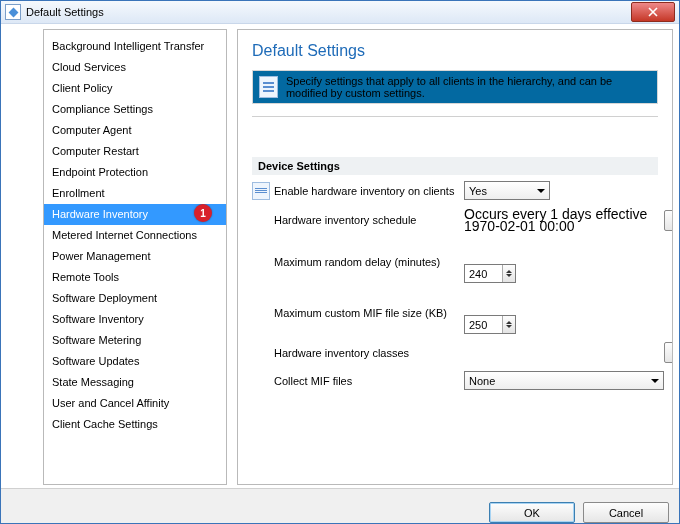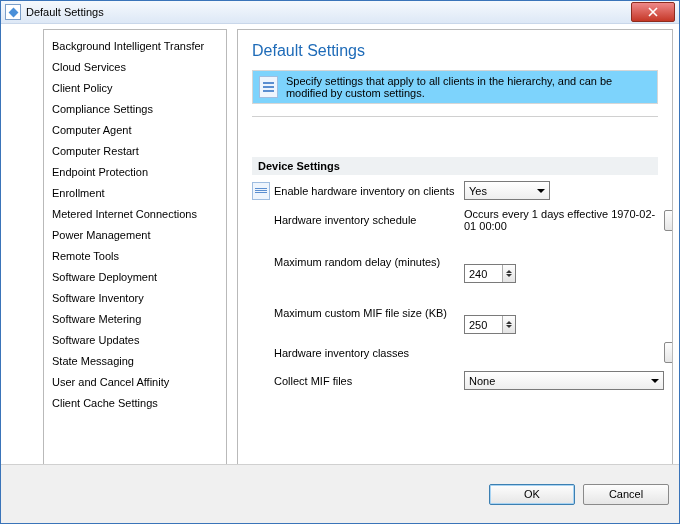--- a/index.html
+++ b/index.html
@@ -10,39 +10,39 @@
   .title-text { flex:1; color:#000; }
   .close-btn { width:42px; height:18px; background:linear-gradient(#e88,#c53727); border:1px solid #8d2b1e; border-radius:2px; display:flex; align-items:center; justify-content:center; color:#fff; font-weight:bold; font-size:11px; }
   .close-btn svg { width:10px; height:10px; }
   .body { position:absolute; left:6px; right:6px; top:28px; bottom:38px; display:flex; gap:10px;padding-left:36px; }
   .sidebar { width:184px; border:1px solid #b9b9b9; background:#fff; box-sizing:border-box; padding:6px 0; }
   .side-item { padding:2px 8px; line-height:17px; cursor:default; white-space:nowrap; overflow:hidden; position:relative; }
   .side-item.selected { background:#3399ff; color:#fff; }
   .marker { position:absolute; width:18px; height:18px; border-radius:9px; background:#d8202b; color:#fff; font-size:10px; font-weight:bold; display:flex; align-items:center; justify-content:center; box-shadow:0 0 2px rgba(0,0,0,.4); }
   .content { flex:1; border:1px solid #b9b9b9; box-sizing:border-box; padding:10px 14px; overflow:hidden; position:relative; }
   h1.page-title { color:#1e6bb8; font-weight:normal; font-size:16px; margin:2px 0 10px; }
-  .desc-row { display:flex; align-items:center; border:1px solid #d6d6d6; background:#7dd3fc; padding:4px 6px; margin-bottom:12px; }
+  .desc-row { display:flex; align-items:center; border:1px solid #d6d6d6; background:#0369a1; padding:4px 6px; margin-bottom:12px; }
   .desc-icon { width:22px; height:22px; border:1px solid #9fbde0; background:#eef5fd; margin-right:8px; display:flex; flex-direction:column; justify-content:center; gap:2px; padding:3px; box-sizing:border-box; }
   .desc-icon span { height:2px; background:#5a8ed0; }
   hr.sep { border:none; border-top:1px solid #d0d0d0; margin:0 0 10px; }
   .section-title { background:#eef1f3; font-weight:bold; padding:3px 6px;margin-top:40px; }
   .grid { display:grid; grid-template-columns:22px 190px 1fr 110px; align-items:center; row-gap:8px; margin-top:6px; }
   .mini-icon { width:18px; height:18px; border:1px solid #9fbde0; background:#eef5fd; display:flex; flex-direction:column; justify-content:center; gap:1px; padding:2px; box-sizing:border-box; }
   .mini-icon span { height:1px; background:#5a8ed0; }
   .combo { height:19px; border:1px solid #7a7a7a; background:linear-gradient(#fff,#eee); width:86px; display:flex; align-items:center; padding:0 4px; box-sizing:border-box; position:relative; }
   .combo.wide { width:200px; }
   .combo::after { content:""; position:absolute; right:4px; top:7px; border:4px solid transparent; border-top-color:#000; }
   .spinner { height:19px; width:52px; border:1px solid #7a7a7a; background:#fff; display:flex; align-items:center; padding:0 14px 0 4px; box-sizing:border-box; position:relative;margin-top:24px; }
   .spinner .arrows { position:absolute; right:0; top:0; bottom:0; width:12px; border-left:1px solid #aaa; background:linear-gradient(#fdfdfd,#e4e4e4); }
   .spinner .arrows::before,.spinner .arrows::after { content:""; position:absolute; left:3px; border:3px solid transparent; }
   .spinner .arrows::before { top:2px; border-bottom-color:#333; }
   .spinner .arrows::after { bottom:2px; border-top-color:#333; }
   .btn { height:21px; border:1px solid #8a8a8a; background:linear-gradient(#fdfdfd,#e6e6e6); border-radius:2px; display:flex; align-items:center; justify-content:center; padding:0 8px; box-sizing:border-box; font-size:11px; }
-  .sched-text { line-height:12px; font-size:11px; }
-  .footer { position:absolute; left:0; right:0; bottom:0; height:34px; background:#f0f0f0; border-top:1px solid #d0d0d0; display:flex; align-items:center; justify-content:flex-end; gap:8px; padding:12px 10px; }
+  .sched-text { line-height:12px; font-size:14px; }
+  .footer { position:absolute; left:0; right:0; bottom:0; height:34px; background:#f0f0f0; border-top:1px solid #d0d0d0; display:flex; align-items:flex-end; justify-content:flex-end; gap:8px; padding:0 10px; }
   .footer .btn { width:86px; }
   .footer .btn.primary { border:1px solid #3c7fb1; box-shadow:inset 0 0 0 1px #a7d3f3; }
 </style>
 </head>
 <body>
 
 <div class="window">
 
   <div class="titlebar">
     <div class="title-icon"></div>
@@ -57,20 +57,24 @@
   <div class="body">
     <div class="sidebar">
       <div class="side-item">Background Intelligent Transfer</div>
       <div class="side-item">Cloud Services</div>
       <div class="side-item">Client Policy</div>
       <div class="side-item">Compliance Settings</div>
       <div class="side-item">Computer Agent</div>
       <div class="side-item">Computer Restart</div>
       <div class="side-item">Endpoint Protection</div>
       <div class="side-item">Enrollment</div>
+      <div class="side-item selected" style="position:relative;">
+        <span>Hardware Inventory</span>
+        <div class="marker" style="right:14px; top:0;">1</div>
+      </div>
       <div class="side-item">Metered Internet Connections</div>
       <div class="side-item">Power Management</div>
       <div class="side-item">Remote Tools</div>
       <div class="side-item">Software Deployment</div>
       <div class="side-item">Software Inventory</div>
       <div class="side-item">Software Metering</div>
       <div class="side-item">Software Updates</div>
       <div class="side-item">State Messaging</div>
       <div class="side-item">User and Cancel Affinity</div>
       <div class="side-item">Client Cache Settings</div>

